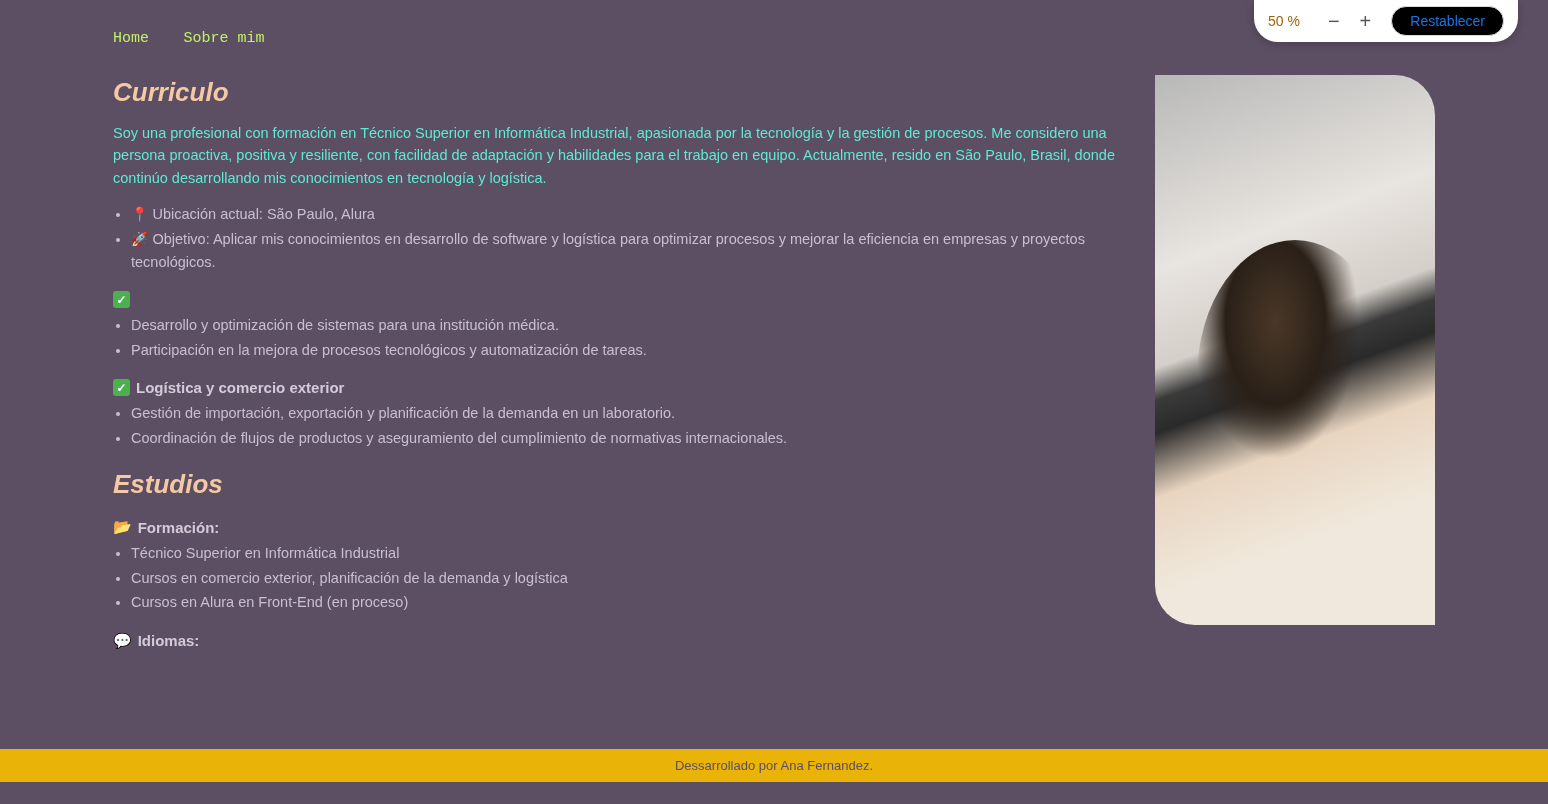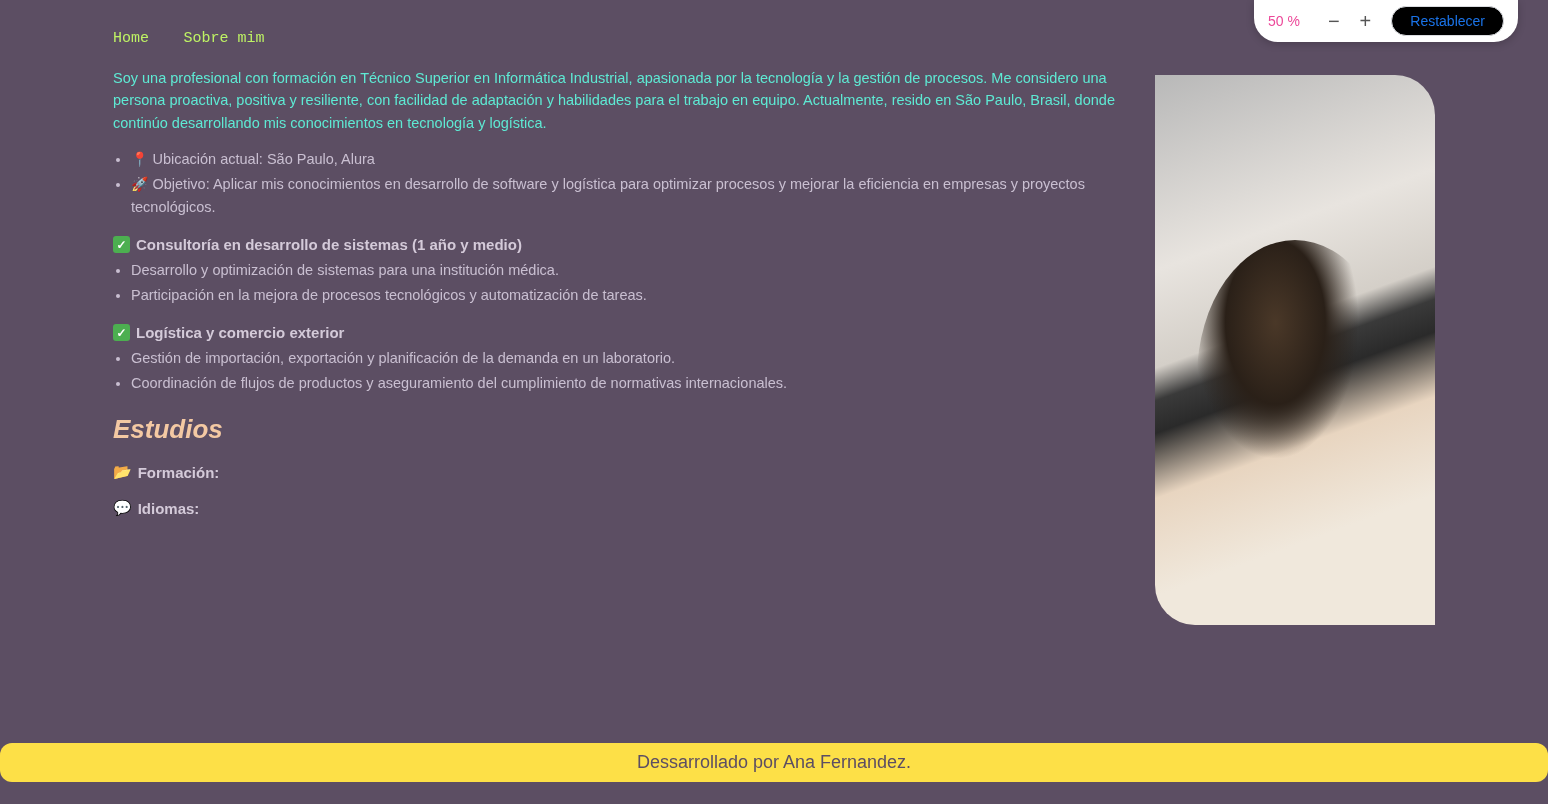--- a/index.html
+++ b/index.html
@@ -22,21 +22,21 @@
       border-radius: 0 0 24px 24px;
       padding: 6px 14px;
       display: flex;
       align-items: center;
       gap: 20px;
       box-shadow: 0 2px 8px rgba(0,0,0,0.2);
       color: #333;
       font-size: 14px;
     }
     .zoom-value {
-      color: #ec4899;
+      color: #a16207;
       min-width: 40px;
     }
     .zoom-btn {
       font-size: 20px;
       cursor: pointer;
       color: #555;
       user-select: none;
       line-height: 1;
     }
     .reset-btn {
@@ -144,74 +144,78 @@
       width: 70%;
       height: 50%;
       background: radial-gradient(ellipse at 40% 30%, #4a3828 0%, #2a2018 30%, transparent 50%);
       border-radius: 50%;
     }
     .footer {
       position: absolute;
       bottom: 22px;
       left: 0;
       right: 0;
-      background: #fde047;
+      background: #eab308;
       padding: 9px 0;
       text-align: center;
       color: #5c4e63;
-      font-size: 18px;
-      border-radius: 12px;
+      font-size: 13px;
     }
   </style>
 </head>
 <body>
 
 <div class="zoom-control">
   <span class="zoom-value">50 %</span>
   <span class="zoom-btn">−</span>
   <span class="zoom-btn">+</span>
   <span class="reset-btn">Restablecer</span>
 </div>
 
 <nav class="nav">
   <a href="#">Home</a>
   <a href="#">Sobre mim</a>
 </nav>
 
 <div class="container">
   <div class="content">
 
+    <h2 class="section-title">Curriculo</h2>
     <p class="intro">Soy una profesional con formación en Técnico Superior en Informática Industrial, apasionada por la tecnología y la gestión de procesos. Me considero una persona proactiva, positiva y resiliente, con facilidad de adaptación y habilidades para el trabajo en equipo. Actualmente, resido en São Paulo, Brasil, donde continúo desarrollando mis conocimientos en tecnología y logística.</p>
     <ul>
       <li><span class="pin-icon">📍</span> <span>Ubicación actual: São Paulo, Alura</span></li>
       <li><span class="rocket-icon">🚀</span> <span>Objetivo: Aplicar mis conocimientos en desarrollo de software y logística para optimizar procesos y mejorar la eficiencia en empresas y proyectos tecnológicos.</span></li>
     </ul>
 
     <div class="subheading">
       <span class="check-icon">✓</span>
-      <span>Consultoría en desarrollo de sistemas (1 año y medio)</span>
     </div>
     <ul>
       <li>Desarrollo y optimización de sistemas para una institución médica.</li>
       <li>Participación en la mejora de procesos tecnológicos y automatización de tareas.</li>
     </ul>
     <div class="subheading">
       <span class="check-icon">✓</span>
       <span>Logística y comercio exterior</span>
     </div>
     <ul>
       <li>Gestión de importación, exportación y planificación de la demanda en un laboratorio.</li>
       <li>Coordinación de flujos de productos y aseguramiento del cumplimiento de normativas internacionales.</li>
     </ul>
 
     <h2 class="section-title">Estudios</h2>
     <div class="subheading">
       <span class="folder-icon">📂</span>
       <span>Formación:</span>
     </div>
+    <ul>
+      <li>Técnico Superior en Informática Industrial</li>
+      <li>Cursos en comercio exterior, planificación de la demanda y logística</li>
+      <li>Cursos en Alura en Front-End (en proceso)</li>
+    </ul>
     <div class="subheading">
       <span class="speech-icon">💬</span>
       <span>Idiomas:</span>
     </div>
 
   </div>
   <div class="profile-img"></div>
 </div>
 
 <div class="footer">Dessarrollado por Ana Fernandez.</div>

